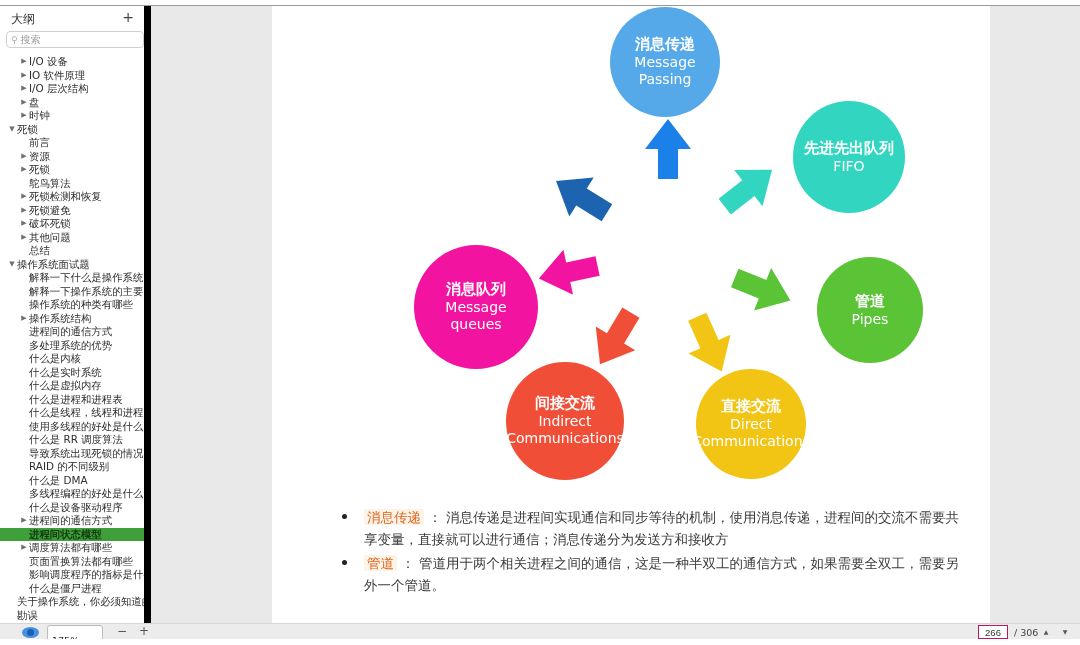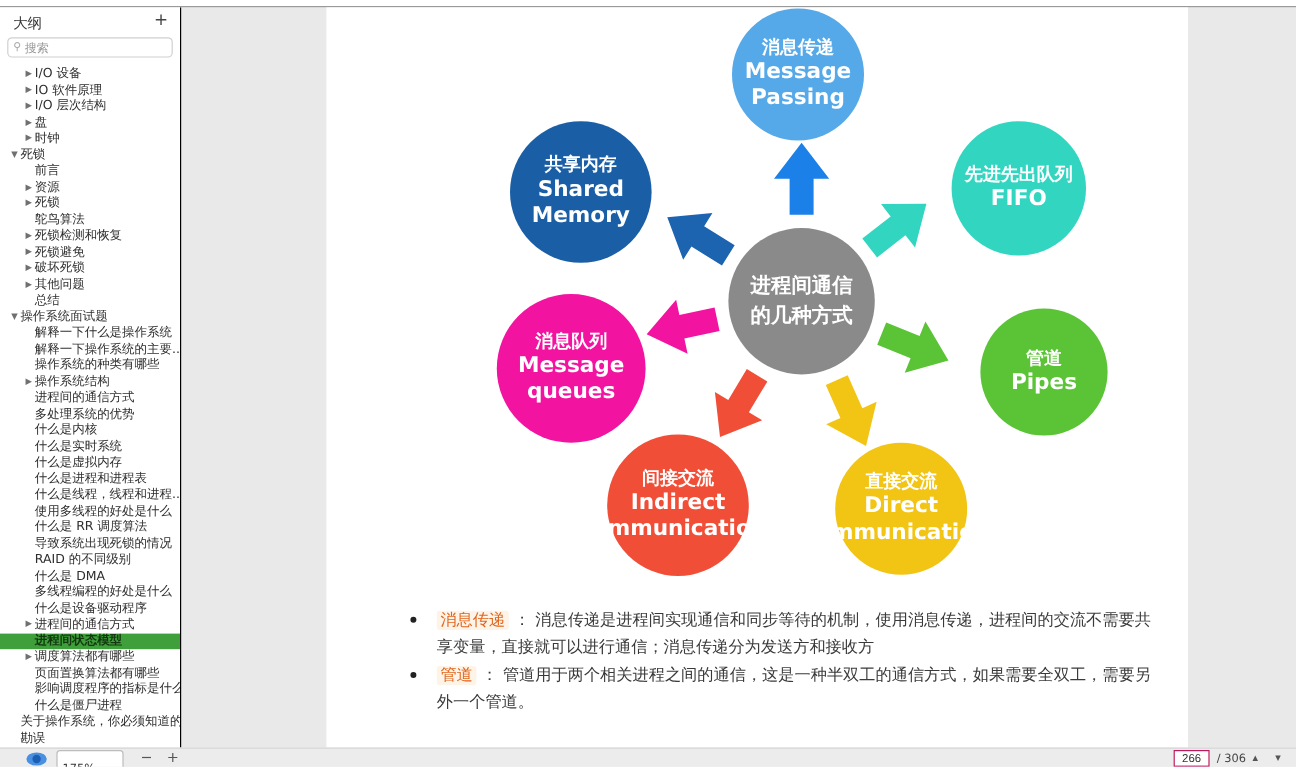--- a/index.html
+++ b/index.html
@@ -3,21 +3,21 @@
 <meta charset="utf-8">
 <style>
   * { margin:0; padding:0; box-sizing:border-box; }
   html,body { width:1080px; height:645px; background:#ffffff;
     font-family:"DejaVu Sans","Liberation Sans",sans-serif; }
   .window { position:absolute; left:0; top:5px; width:1080px; height:634px;
     border-top:1px solid #9a9a9a; background:#e9e9e9; overflow:hidden; }
 
   
   .sidebar { position:absolute; left:0; top:0; width:151px; height:617px;
-    background:#ffffff; border-right:1px solid #000000; overflow:hidden; }
+    background:#ffffff; border-right:7px solid #000000; overflow:hidden; }
   .sb-header { position:absolute; left:0; top:0; width:100%; height:24px; }
   .sb-title { position:absolute; left:11px; top:5px; font-size:12px; color:#333; }
   .sb-add { position:absolute; right:10px; top:3px; font-size:14px; color:#444; cursor:default; }
   .sb-search { position:absolute; left:6px; top:25px; width:138px; height:17px;
     border:1px solid #d0d0d0; border-radius:4px; background:#fff;
     font-size:10px; color:#999; display:flex; align-items:center; padding-left:4px; gap:3px; }
   .sb-search .mag { font-size:9px; color:#aaa; }
   .tree { position:absolute; left:0; top:49px; width:100%; }
   .trow { height:13.5px; line-height:13.5px; font-size:10.4px; color:#2e2e2e;
     white-space:nowrap; overflow:hidden; display:flex; align-items:center; }
@@ -29,21 +29,21 @@
 
   
   .page { position:absolute; left:272px; top:0; width:718px; height:617px;
     background:#ffffff; overflow:hidden;padding-left:32px; }
   .diagram { position:relative; width:718px; height:496px; }
   .diagram svg { position:absolute; left:0; top:0; }
   .node { position:absolute; border-radius:50%; color:#fff; display:flex;
     flex-direction:column; align-items:center; justify-content:center;
     text-align:center; line-height:1.25; padding:4px; }
   .node .zh { font-size:15px; font-weight:bold; }
-  .node .en { font-size:18px; font-weight:bold; }
+  .node .en { font-size:14px; font-weight:normal; }
   .node.center { line-height:1.5; }
   .node.center .zh { font-size:17px; }
 
   
   .bullets { list-style:none; margin:4px 24px 0 36px; }
   .bullets li { position:relative; padding-left:24px; font-size:13.5px;
     line-height:22px; color:#3a3a3a; margin-bottom:2px; }
   .bullets .dot { position:absolute; left:2px; top:8px; width:5px; height:5px;
     border-radius:50%; background:#222; }
   .bullets .term { color:#e0661e; background:#fdf3e7; border-radius:2px;
@@ -284,47 +284,39 @@
             <polygon points="72,-10 102,-10 102,-23 132,0 102,23 102,10 72,10" fill="#f04e37"></polygon>
           </g>
           <g transform="translate(364,245) rotate(66)">
             <polygon points="72,-10 102,-10 102,-23 132,0 102,23 102,10 72,10" fill="#f2c414"></polygon>
           </g>
         </svg>
     <div class="node" style="left: 306px; top: 1px; width: 110px; height: 110px; background: rgb(85, 169, 233);">
           <span class="zh">消息传递</span>
           <span class="en">Message Passing</span>
         </div>
-        <div class="node" style="left: 121px; top: 95px; width: 118px; height: 118px; background: rgb(26, 94, 166);">
-          <span class="zh">共享内存</span>
-          <span class="en">Shared Memory</span>
-        </div>
         <div class="node" style="left: 489px; top: 95px; width: 112px; height: 112px; background: rgb(50, 214, 192);">
           <span class="zh">先进先出队列</span>
           <span class="en">FIFO</span>
         </div>
         <div class="node" style="left: 513px; top: 251px; width: 106px; height: 106px; background: rgb(90, 195, 54);">
           <span class="zh">管道</span>
           <span class="en">Pipes</span>
         </div>
         <div class="node" style="left: 202px; top: 356px; width: 118px; height: 118px; background: rgb(240, 78, 55);">
           <span class="zh">间接交流</span>
           <span class="en">Indirect Communications</span>
         </div>
         <div class="node" style="left: 110px; top: 239px; width: 124px; height: 124px; background: rgb(242, 20, 160);">
           <span class="zh">消息队列</span>
           <span class="en">Message queues</span>
         </div>
         <div class="node" style="left: 392px; top: 363px; width: 110px; height: 110px; background: rgb(242, 196, 20);">
           <span class="zh">直接交流</span>
           <span class="en">Direct Communications</span>
-        </div>
-        <div class="node center" style="left: 303px; top: 184px; width: 122px; height: 122px; background: rgb(138, 138, 138);">
-          <span class="zh">进程间通信</span>
-          <span class="zh">的几种方式</span>
         </div>
       </div>
     <ul class="bullets" id="bullets">
         <li><span class="dot"></span><span class="term">消息传递</span><span class="sep"> ： </span><span>消息传递是进程间实现通信和同步等待的机制，使用消息传递，进程间的交流不需要共享变量，直接就可以进行通信；消息传递分为发送方和接收方</span></li>
         <li><span class="dot"></span><span class="term">管道</span><span class="sep"> ： </span><span>管道用于两个相关进程之间的通信，这是一种半双工的通信方式，如果需要全双工，需要另外一个管道。</span></li>
       </ul>
   </div>
 
   <div class="bottombar">
     <span class="eye">

